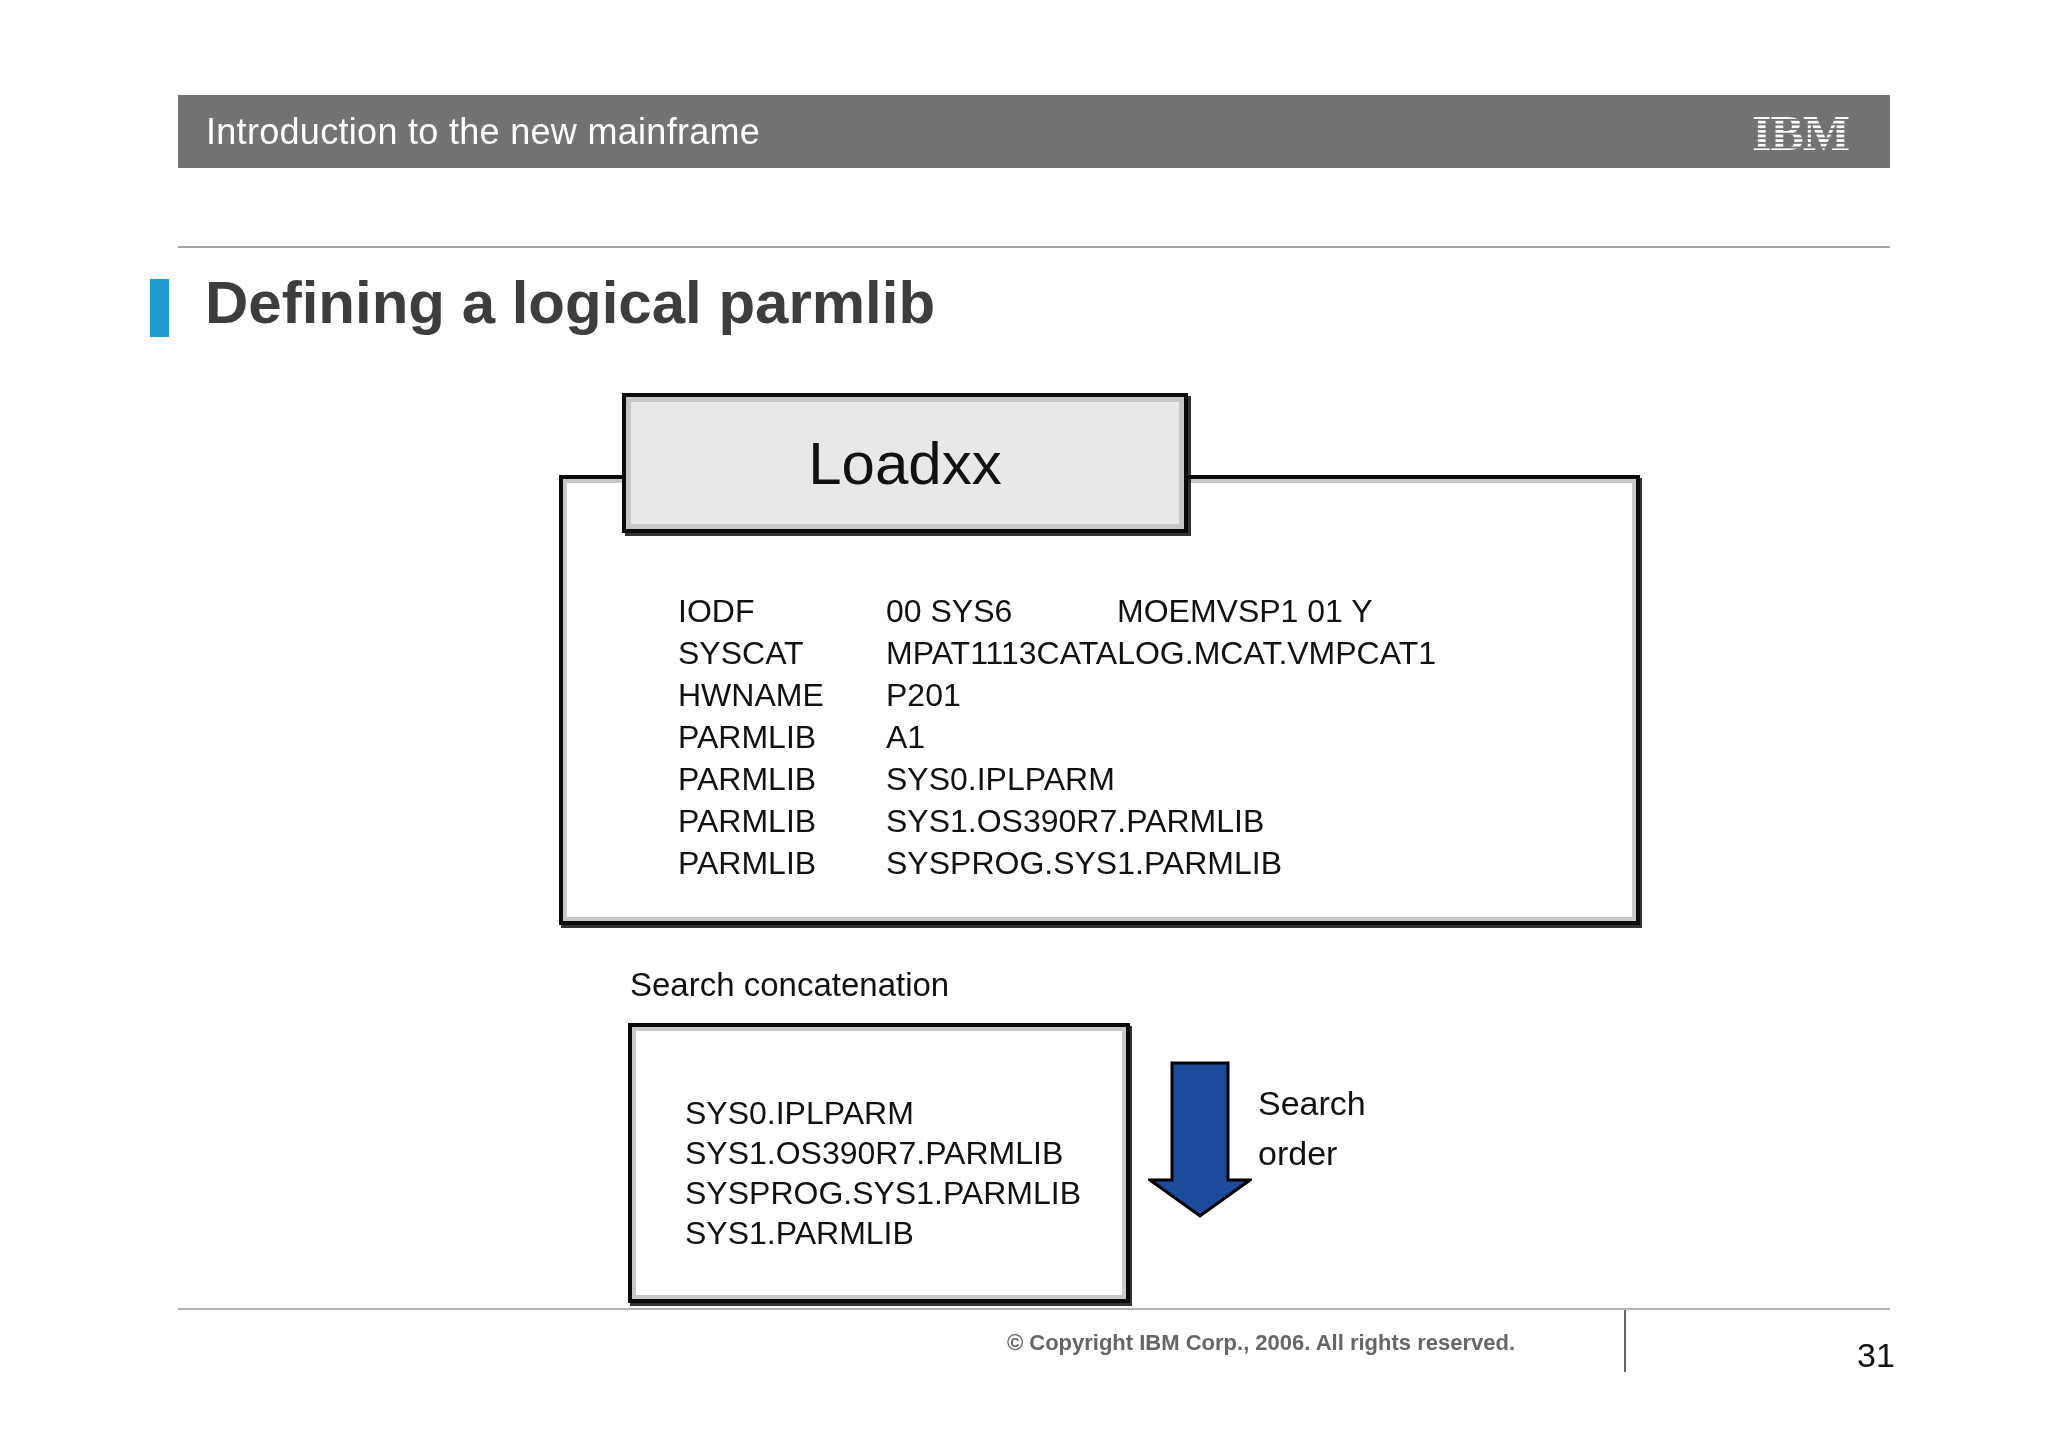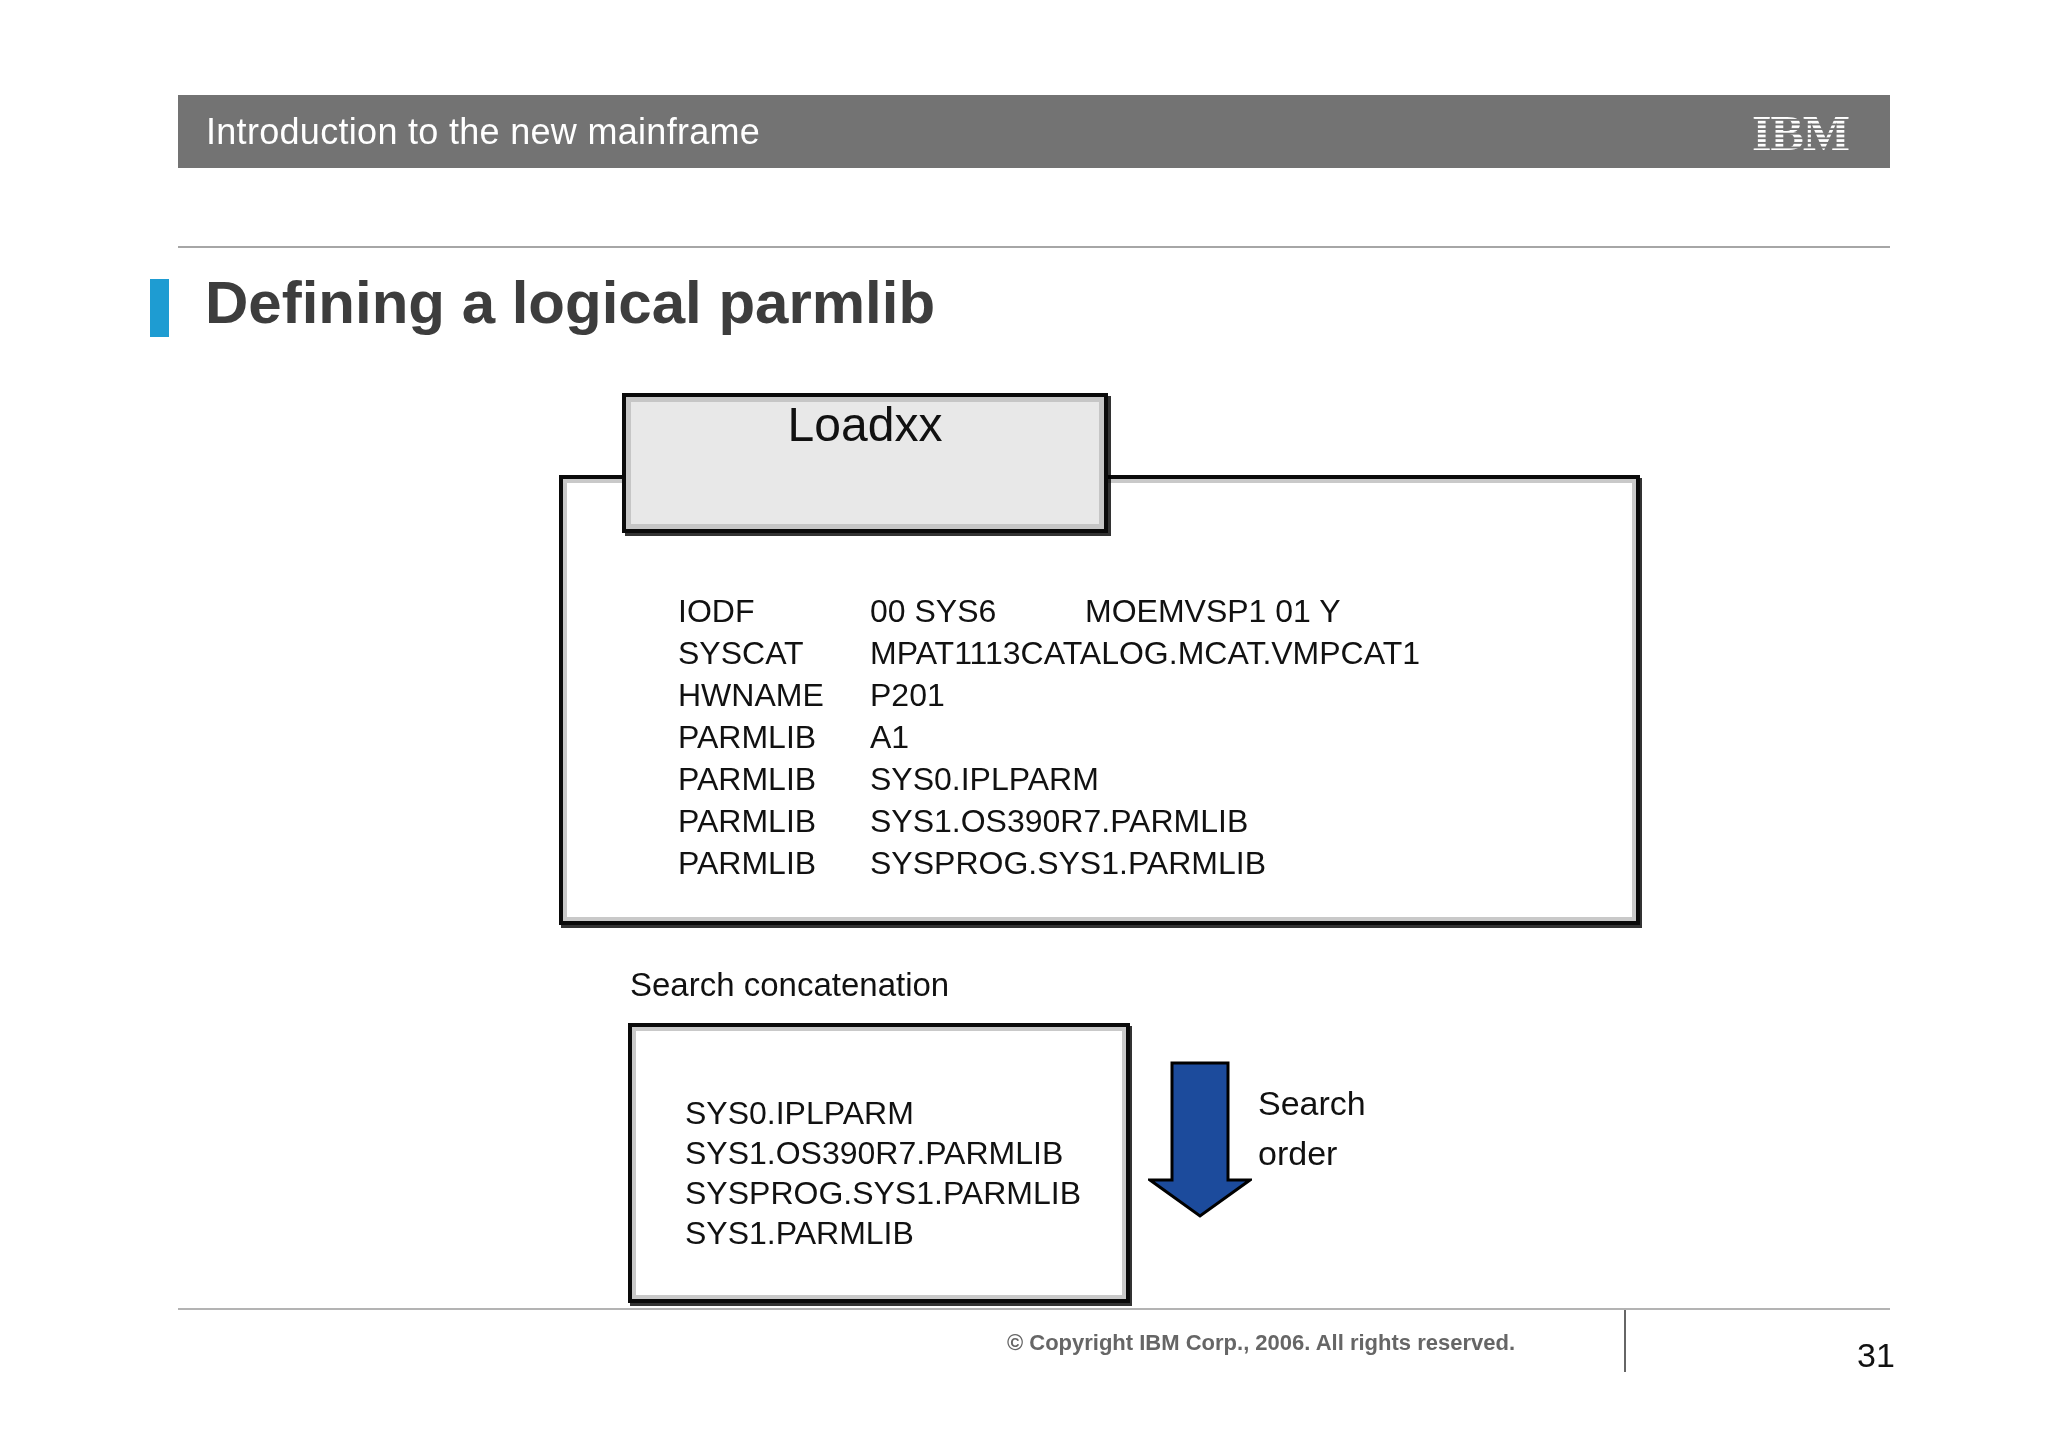--- a/index.html
+++ b/index.html
@@ -35,43 +35,43 @@
     width: 19px; height: 58px; background: #1e9cd2;
   }
   .page-title {
     position: absolute; left: 205px; top: 268px;
     font-size: 60px; font-weight: bold; color: #3d3d3d;
   }
 
   
   .loadxx-box {
     position: absolute; left: 622px; top: 393px;
-    width: 486px; height: 140px;
+    width: 566px; height: 140px;
     background: #e8e8e8;
     border: 4px solid #0a0a0a;
     box-shadow: 3px 3px 0 rgba(0,0,0,0.8), inset 0 0 0 5px #c6c6c6;
     z-index: 2;
-    display: flex; justify-content: center;
-    font-size: 48px;
+    display: flex; align-items: center; justify-content: center;
+    font-size: 60px;
   }
 
   
   .big-box {
     position: absolute; left: 559px; top: 475px;
     width: 1081px; height: 450px;
     background: #ffffff;
     border: 4px solid #0a0a0a;
     box-shadow: 2px 3px 0 rgba(0,0,0,0.8), inset 0 0 0 4px #c9c9c9;
     z-index: 1;
   }
   .loadxx-entries {
     position: absolute; left: 678px; top: 590px; z-index: 3;
     font-size: 32px; line-height: 42px; white-space: nowrap;
   }
-  .entry-row { display: flex; }
+  .entry-row { display: flex; gap: 16px; }
   .entry-row .k { width: 192px; flex: none; }
   .entry-row .v { min-width: 215px; }
 
   
   .concat-label {
     position: absolute; left: 630px; top: 966px;
     font-size: 33px;
   }
   .concat-box {
     position: absolute; left: 628px; top: 1023px;

